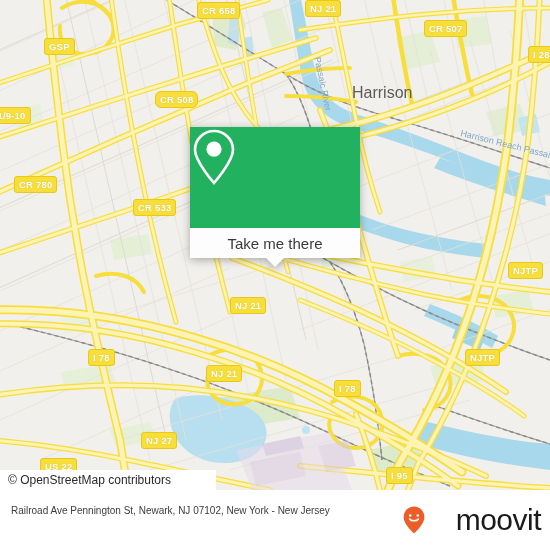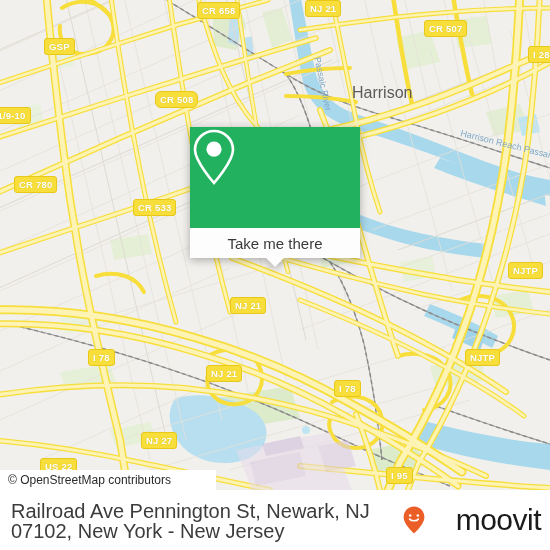--- a/index.html
+++ b/index.html
@@ -83,21 +83,21 @@
   #footer{
     position:absolute;left:0;top:490px;width:550px;height:60px;
     background:#ffffff;overflow:hidden;
   }
   #footer-inner{
     position:absolute;left:0;top:0;width:550px;height:60px;
     display:flex;align-items:center;
   }
   #footer-address{
     position:absolute;left:11px;top:11px;width:400px;
-    font-size:20px;line-height:20px;color:#3c3c3c;
+    font-size:10px;line-height:20px;color:#3c3c3c;
   }
   #logo{
     position:absolute;right:9px;top:15px;
     display:flex;align-items:center;gap:28px;
   }
   #logo-pin{width:22px;height:28px;margin-right:3px;}
   #logo-word{
     font-size:30px;line-height:30px;color:#1b1b1b;
     letter-spacing:-.5px;font-weight:normal;
   }

